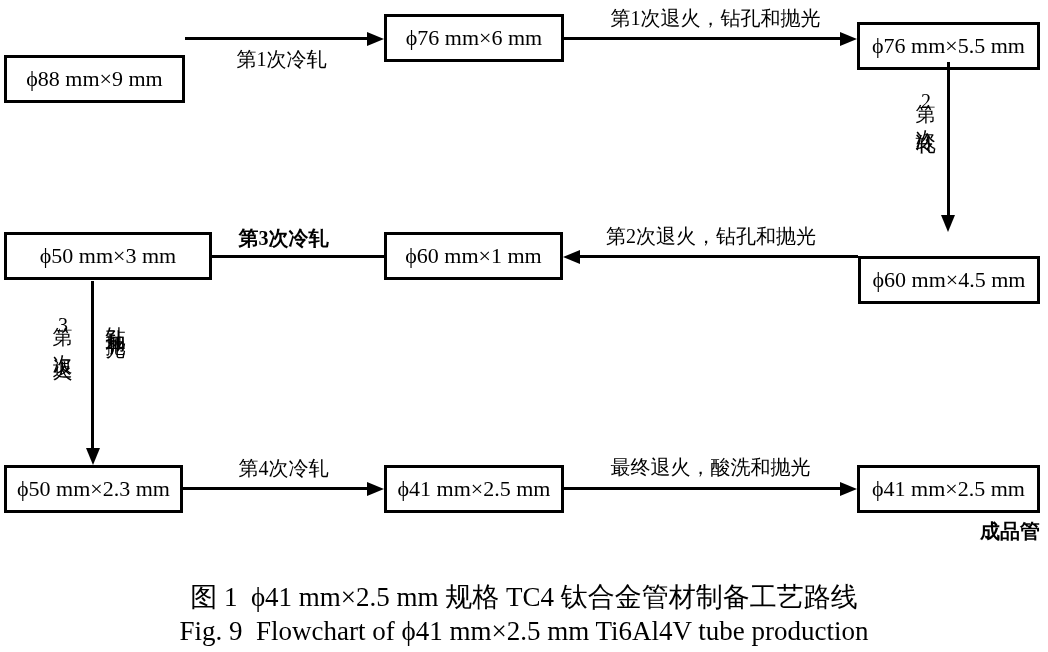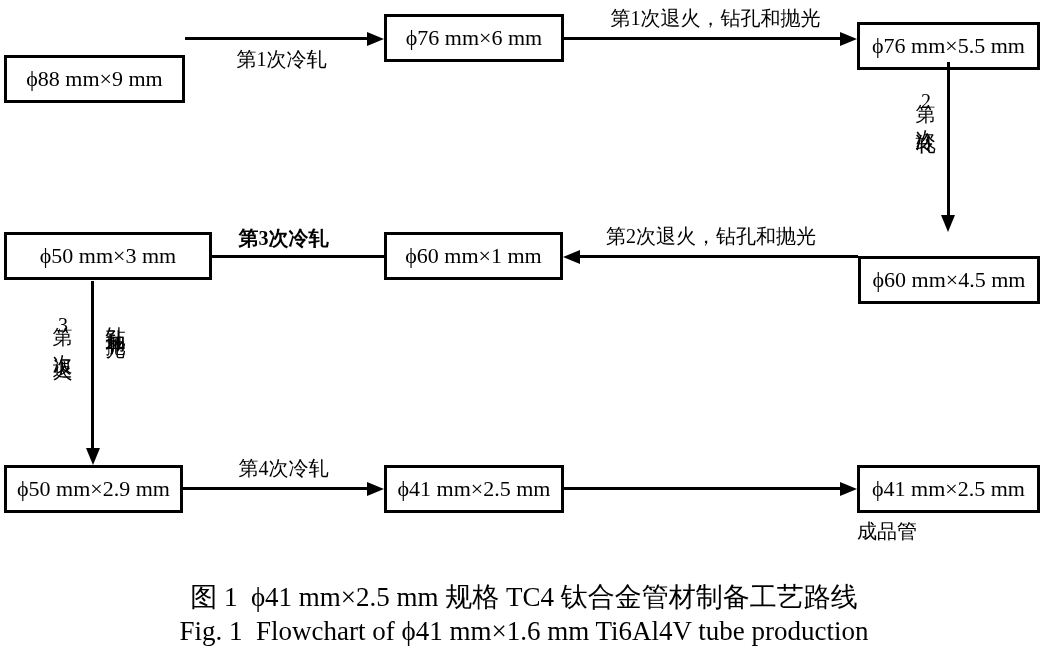--- a/index.html
+++ b/index.html
@@ -54,21 +54,22 @@
     position: absolute;
     writing-mode: vertical-rl;
     text-orientation: upright;
     font-size: 20px;
     letter-spacing: 2px;
     white-space: nowrap;
   }
   .final-label {
     position: absolute;
     font-size: 20px;
-    text-align: left;
+    text-align: right;
+    font-weight: bold;
   }
   .caption {
     position: absolute;
     left: 0; width: 100%;
     text-align: center;
     font-size: 27px;
     white-space: pre;
   }
 </style>
 </head>
@@ -102,28 +103,29 @@
   <div class="arrow-left" style="left:183px; top:250px;"></div>
   <div class="hlabel" style="left:183px; top:225px; width:201px;font-weight:bold;">第3次冷轧</div>
 
   <div class="box" style="left:4px; top:232px; width:208px;">ϕ50 mm×3 mm</div>
 
   <div class="vline" style="left:91px; top:281px; height:169px;"></div>
   <div class="arrow-down" style="left:86px; top:448px;"></div>
   <div class="vlabel" style="left:50px; top:311px; letter-spacing:3px;">第3次退火</div>
   <div class="vlabel" style="left:103px; top:311px; letter-spacing:3px;">钻孔和抛光</div>
 
-  <div class="box" style="left:4px; top:465px; width:179px;">ϕ50 mm×2.9 mm</div>
+  <div class="box" style="left:4px; top:465px; width:179px;">ϕ50 mm×2.3 mm</div>
   <div class="hline" style="left:183px; top:487px; width:184px;"></div>
   <div class="arrow-right" style="left:367px; top:482px;"></div>
   <div class="hlabel" style="left:183px; top:455px; width:201px;">第4次冷轧</div>
 
   <div class="box" style="left:384px; top:465px; width:180px;">ϕ41 mm×2.5 mm</div>
   <div class="hline" style="left:564px; top:487px; width:276px;"></div>
   <div class="arrow-right" style="left:840px; top:482px;"></div>
+  <div class="hlabel" style="left:564px; top:454px; width:293px;">最终退火，酸洗和抛光</div>
 
   <div class="box" style="left:857px; top:465px; width:183px;">ϕ41 mm×2.5 mm</div>
   <div class="final-label" style="left:857px; top:518px; width:183px;">成品管</div>
 
   <div class="caption" style="top:579px;">图 1  ϕ41 mm×2.5 mm 规格 TC4 钛合金管材制备工艺路线</div>
-  <div class="caption" style="top:616px;">Fig. 1  Flowchart of ϕ41 mm×1.6 mm Ti6Al4V tube production</div>
+  <div class="caption" style="top:616px;">Fig. 9  Flowchart of ϕ41 mm×2.5 mm Ti6Al4V tube production</div>
 
 </div>
 
 </body></html>

